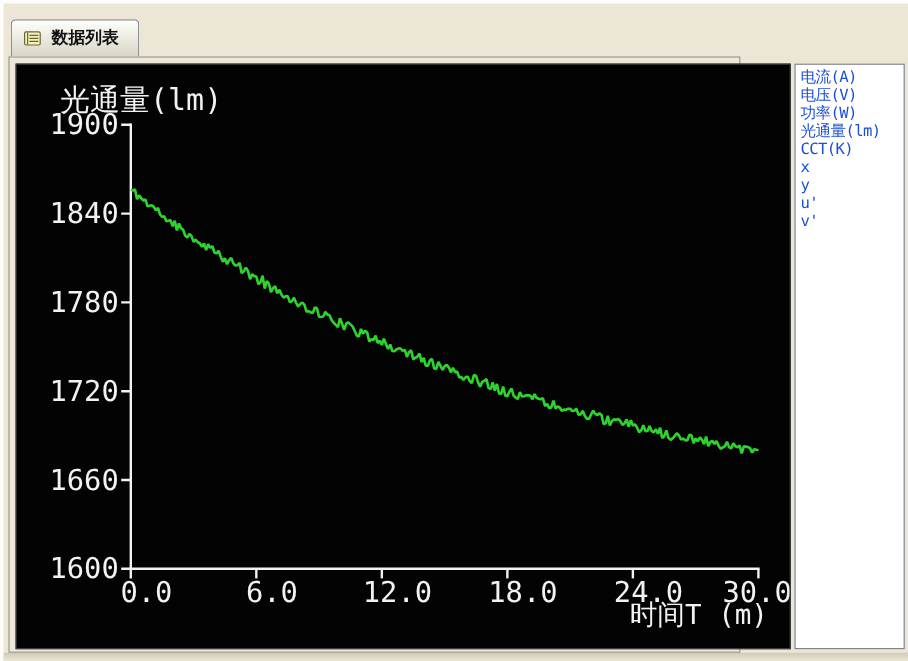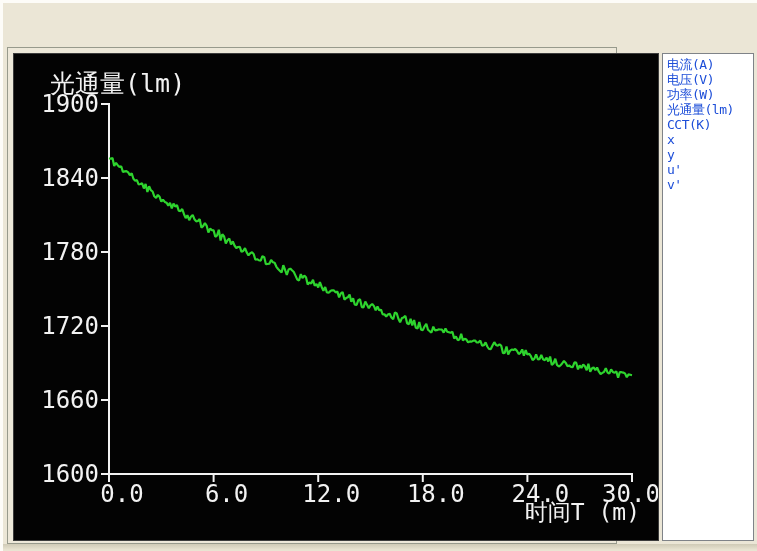--- a/index.html
+++ b/index.html
@@ -60,20 +60,32 @@
     font-family:"DejaVu Sans Mono","DejaVu Sans",monospace;
     fill:#f2f2f2;
   }
 </style>
 </head>
 <body>
 
 <div class="window">
 
   <div class="tabbar">
+    <div class="tab">
+      <span class="tab-icon">
+        <svg viewBox="0 0 16 16" width="16" height="16">
+          <rect x="1.5" y="2.5" width="13" height="11" rx="1.2" fill="#f6f2ae" stroke="#66664a"></rect>
+          <line x1="4" y1="3" x2="4" y2="13.2" stroke="#66664a" stroke-width="1"></line>
+          <line x1="5.5" y1="5.5" x2="13" y2="5.5" stroke="#66664a" stroke-width="1"></line>
+          <line x1="5.5" y1="8" x2="13" y2="8" stroke="#66664a" stroke-width="1"></line>
+          <line x1="5.5" y1="10.5" x2="13" y2="10.5" stroke="#66664a" stroke-width="1"></line>
+        </svg>
+      </span>
+      <span>数据列表</span>
+    </div>
   </div>
 
   <div class="content">
     <div class="chart-area">
       <svg id="chart-svg" width="644" height="486" viewBox="0 0 644 486">
           <text x="36" y="38" font-size="25" class="chart-text">光通量(lm)</text>
           <line x1="95" y1="49" x2="95" y2="421" stroke="#f2f2f2" stroke-width="2"></line>
           <line x1="94" y1="420" x2="619" y2="420" stroke="#f2f2f2" stroke-width="2"></line>
           <line x1="87" y1="50" x2="95" y2="50" stroke="#f2f2f2" stroke-width="2"></line>
           <text x="85" y="58" font-size="24" text-anchor="end" class="chart-text">1900</text>

